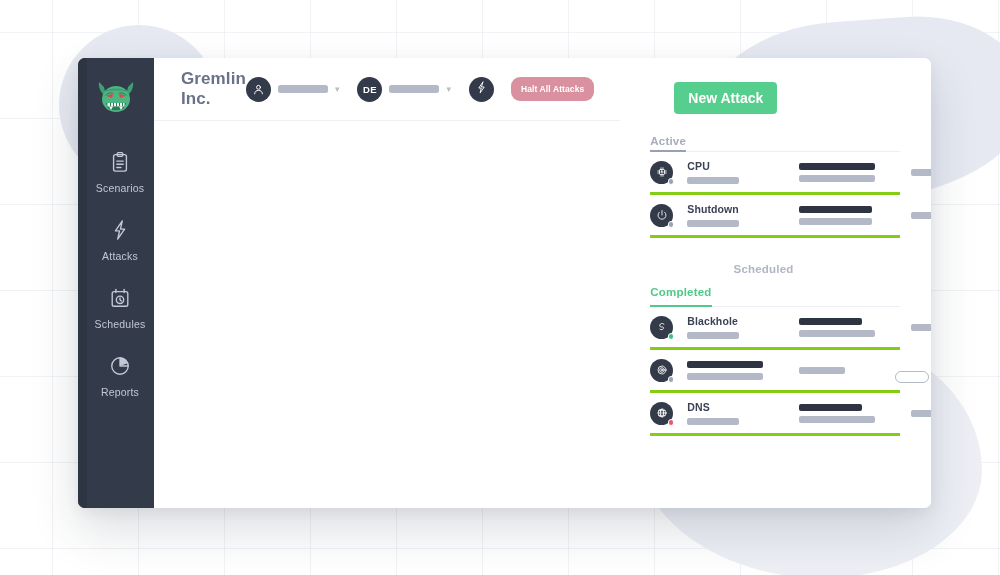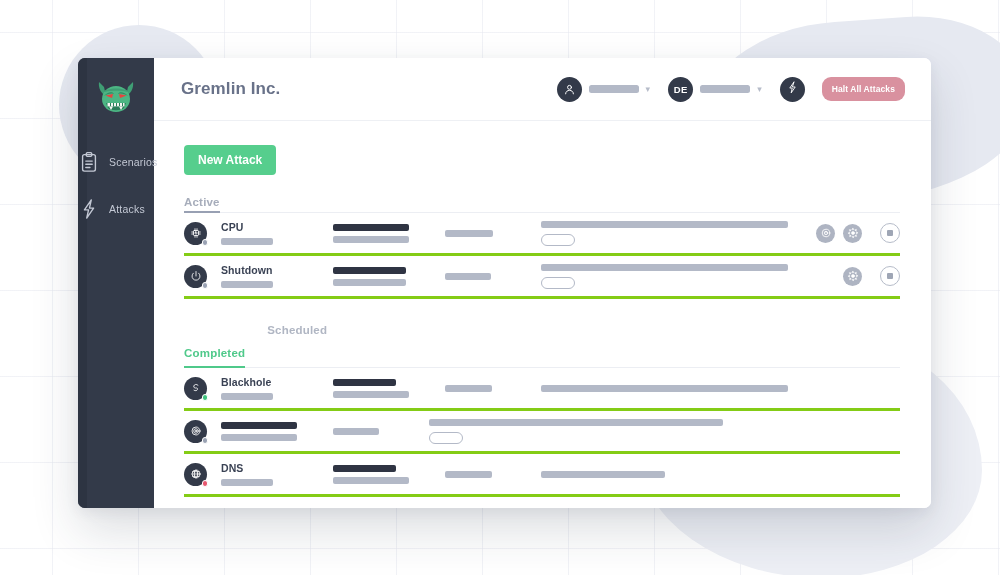--- a/index.html
+++ b/index.html
@@ -85,38 +85,38 @@
   .brand {
     margin-top: 20px;
     margin-bottom: 14px;
     width: 44px; height: 40px;
     display: flex; align-items: center; justify-content: center;
     position: relative; z-index: 2;
   }
   .nav { width: 100%; position: relative; z-index: 2; padding-top: 6px; }
   .nav-item {
     width: 100%;
-    padding: 13px 0 12px 0;
+    padding: 13px 0 12px 8px;
     display: flex;
-    flex-direction: row;
+    flex-direction: column;
     align-items: center;
     gap: 9px;
     cursor: pointer;
   }
   .nav-item .ico { width: 22px; height: 22px; display: block; }
   .nav-item .ico svg { display: block; width: 22px; height: 22px; }
   .nav-label {
     font-size: 10.5px;
     letter-spacing: .2px;
     color: #c3c8d4;
     font-family: "Liberation Sans", sans-serif;
   }
 
   
-  .main { flex: 1; display: flex; flex-direction: column; background: #fff; min-width: 0; }
+  .main { flex: 1; display: flex; background: #fff; min-width: 0; }
 
   .topbar {
     height: 63px;
     flex: 0 0 63px;
     border-bottom: 1px solid #eef0f4;
     display: flex;
     align-items: center;
     padding: 0 26px 0 27px;
   }
   .page-title {
@@ -168,25 +168,26 @@
     white-space: nowrap;
   }
 
   .content { flex: 1; padding: 24px 31px 0 30px; min-width: 0; }
 
   .new-attack {
     background: #56ce8d;
     color: #ffffff;
     border: none;
     border-radius: 4px;
-    font-size: 12px;
+    font-size: 14px;
     font-weight: bold;
     padding: 8px 14px;
     font-family: "Liberation Sans", sans-serif;
     cursor: pointer;
+    margin-left: 24px;
   }
 
   .section-head {
     margin-top: 21px;
     border-bottom: 1px solid #eceef3;
     display: flex;
     gap: 22px;
   }
   .section-head .sec-title {
     font-size: 11.5px;
@@ -337,22 +338,44 @@
 
         <div class="nav-item">
           <span class="ico">
             <svg viewBox="0 0 24 24" fill="none" stroke="#c3c8d4" stroke-width="1.5" stroke-linecap="round" stroke-linejoin="round">
               <path d="M14.5 2 L7 13 h4.5 L9.5 22 L17 11 h-4.5 z"></path>
             </svg>
           </span>
           <span class="nav-label">Attacks</span>
         </div>
 
-
-
+        <div class="nav-item">
+          <span class="ico">
+            <svg viewBox="0 0 24 24" fill="none" stroke="#c3c8d4" stroke-width="1.5" stroke-linecap="round" stroke-linejoin="round">
+              <rect x="3.5" y="5" width="17" height="16" rx="2"></rect>
+              <line x1="7.5" y1="2.6" x2="7.5" y2="6"></line>
+              <line x1="16.5" y1="2.6" x2="16.5" y2="6"></line>
+              <circle cx="12" cy="14" r="4"></circle>
+              <path d="M12 12 v2.2 l1.5 1"></path>
+            </svg>
+          </span>
+          <span class="nav-label">Schedules</span>
+        </div>
+
+
+        <div class="nav-item">
+          <span class="ico">
+            <svg viewBox="0 0 24 24" fill="none" stroke="#c3c8d4" stroke-width="1.5" stroke-linecap="round" stroke-linejoin="round">
+              <circle cx="12" cy="12" r="9"></circle>
+              <path d="M12 12 V3 A9 9 0 0 1 20.5 9 z" fill="#c3c8d4" stroke="none"></path>
+              <path d="M12 3 V12 H21"></path>
+            </svg>
+          </span>
+          <span class="nav-label">Reports</span>
+        </div>
 
       </div>
     </div>
 
     <div class="main">
 
       <div class="topbar">
         <div class="page-title">Gremlin Inc.</div>
 
         <div class="topbar-right">

